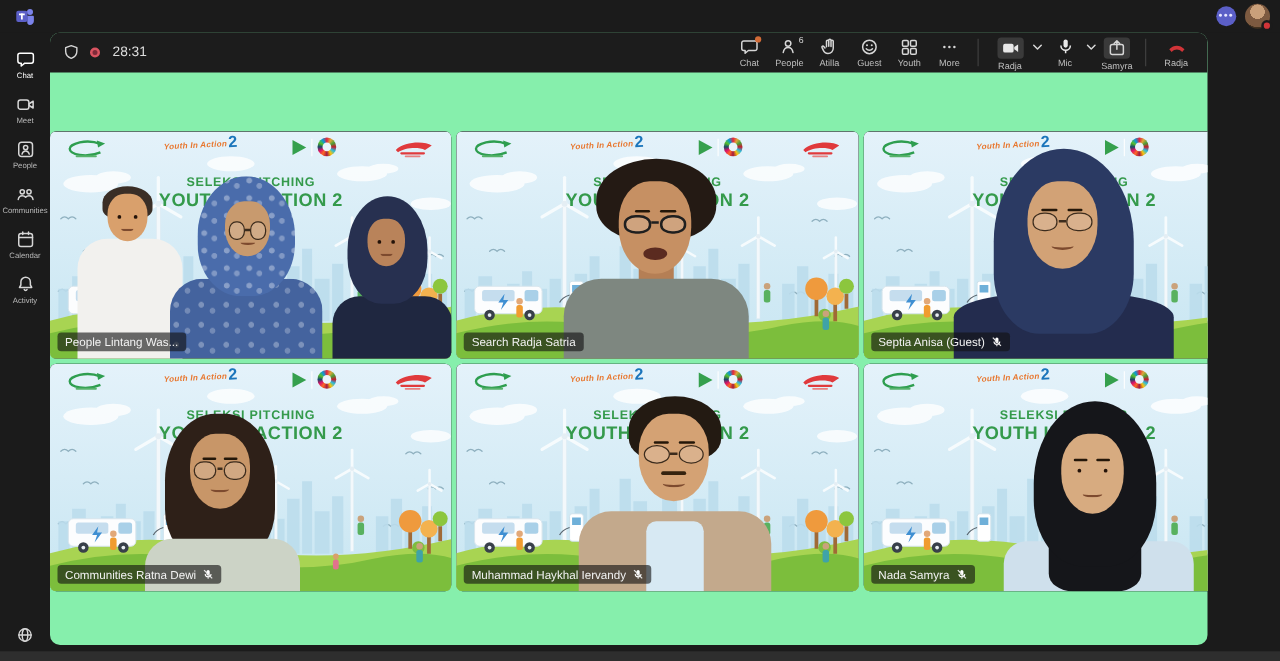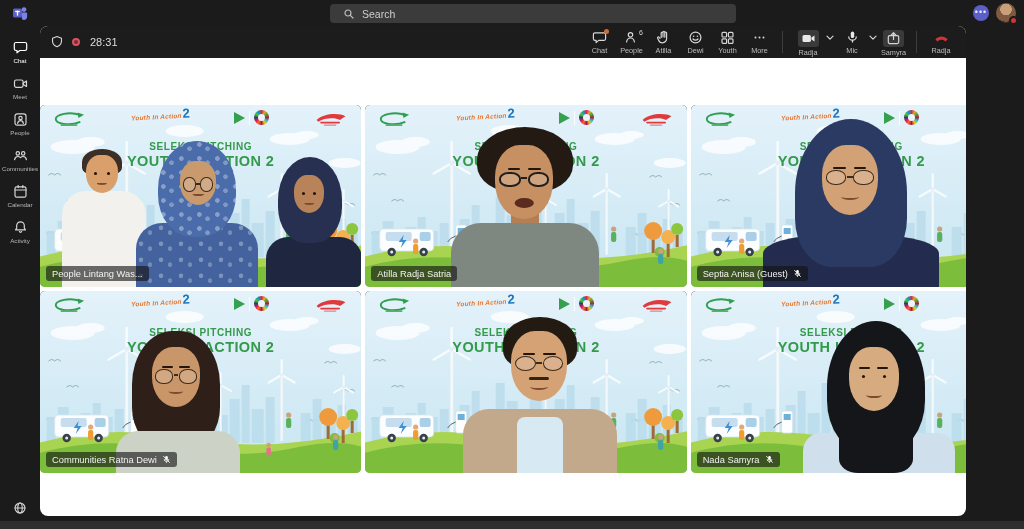--- a/index.html
+++ b/index.html
@@ -27,21 +27,21 @@
   .rail-item{width:40px;height:36px;display:flex;flex-direction:column;align-items:center;
     justify-content:center;gap:2px;color:#b8b8b8}
   .rail-item:first-child{color:#ffffff}
   .rail-item .lbl{font-size:6.2px;color:inherit;white-space:nowrap}
   .rail-item svg{width:15px;height:15px;display:block}
   .rail-list{padding-top:8px}
   .rail-bottom{position:absolute;bottom:14px;left:0;width:40px;display:flex;justify-content:center;color:#b8b8b8}
   .rail-bottom svg{width:14px;height:14px}
 
   
-  .meet-panel{position:absolute;left:40px;top:26px;width:926px;height:490px;background:#ffffff;
+  .meet-panel{position:absolute;left:40px;top:26px;width:926px;height:490px;background:#86efac;
     border-radius:8px;overflow:hidden;z-index:10}
   .mtb{height:32px;background:#1c1c1c;display:flex;align-items:center;padding:0 8px 0 10px}
   .mtb-left{display:flex;align-items:center;gap:8px}
   .mtb-left svg{width:14px;height:14px}
   .rec-dot{width:8px;height:8px;border-radius:50%;background:#7e2a39;border:2.5px solid #d95461}
   .timer{color:#dddddd;font-size:11px;margin-left:2px}
   .mtb-right{margin-left:auto;display:flex;align-items:flex-start;gap:1px}
   .tb-btn{width:31px;display:flex;flex-direction:column;align-items:center;gap:1px;
     padding-top:3px;position:relative;border-radius:4px}
   .tb-btn svg{width:15px;height:15px;display:block}
@@ -254,27 +254,20 @@
 <div class="screen">
 
   <div class="topbar">
     <svg class="teams-logo" viewBox="0 0 16 16">
       <circle cx="12" cy="4.6" r="2.4" fill="#7b83eb"></circle>
       <path d="M9.8 7.6h4.4c.5 0 .9.4.9.9v3.2c0 1.8-1.4 3.2-3.2 3.2h-.1c-1.1 0-2-.9-2-2z" fill="#7b83eb"></path>
       <rect x="1" y="3.5" width="9" height="9" rx="1.6" fill="#5b5fc7"></rect>
       <rect x="3.2" y="5.8" width="4.6" height="1.4" fill="#ffffff"></rect>
       <rect x="4.8" y="5.8" width="1.4" height="4.8" fill="#ffffff"></rect>
     </svg>
-    <div class="searchbox">
-      <svg class="mag" viewBox="0 0 10 10">
-        <circle cx="4" cy="4" r="3" class="st" style="stroke:#bdbdbd"></circle>
-        <line x1="6.3" y1="6.3" x2="9" y2="9" class="st" style="stroke:#bdbdbd"></line>
-      </svg>
-      <span>Search</span>
-    </div>
     <div class="top-right">
       <div class="more-menu">•••</div>
       <div class="avatar">
         <div class="presence"></div>
       </div>
     </div>
   </div>
 
   <div class="rail">
     <div class="rail-list">
@@ -365,21 +358,21 @@
             </svg>
           <span class="lbl">Atilla</span>
         </div>
         <div class="tb-btn">
           <svg viewBox="0 0 15 15">
               <circle class="st" cx="7.5" cy="7.5" r="5.4"></circle>
               <circle class="fi" cx="5.6" cy="6.2" r=".8"></circle>
               <circle class="fi" cx="9.4" cy="6.2" r=".8"></circle>
               <path class="st" d="M5 9a3.3 3.3 0 0 0 5 0"></path>
             </svg>
-          <span class="lbl">Dewi</span>
+          <span class="lbl">Guest</span>
         </div>
         <div class="tb-btn">
           <svg viewBox="0 0 15 15">
               <rect class="st" x="2" y="2.4" width="4.6" height="4.6" rx="1"></rect>
               <rect class="st" x="8.4" y="2.4" width="4.6" height="4.6" rx="1"></rect>
               <rect class="st" x="2" y="8.8" width="4.6" height="4.6" rx="1"></rect>
               <rect class="st" x="8.4" y="8.8" width="4.6" height="4.6" rx="1"></rect>
             </svg>
           <span class="lbl">Youth</span>
         </div>
@@ -541,21 +534,21 @@
             <div class="brow l"></div>
               <div class="brow r"></div>
             <div class="glasses">
                 <div class="lens l"></div>
                 <div class="lens r"></div>
               </div>
             <div class="mouth open"></div>
           </div>
         </div>
         <div class="tag">
-          <span>Atilla Radja Satria</span>
+          <span>Search Radja Satria</span>
         </div>
       </div>
 
       <div class="tile">
         <svg class="scene" viewBox="0 0 324 182" preserveAspectRatio="xMidYMid slice">
             <use href="#scene-sym" xlink:href="#scene-sym"></use>
           </svg>
         <div class="logos">
           <svg width="34" height="18" viewBox="0 0 36 18">
               <path d="M30 5 C18 0 4 5 4 9 c0 5 14 8 26 3" stroke="#2e9e4f" stroke-width="2" fill="none"></path>
@@ -701,20 +694,29 @@
             <div class="brow l"></div>
               <div class="brow r"></div>
             <div class="glasses round thin">
                 <div class="lens l"></div>
                 <div class="lens r"></div>
               </div>
             <div class="stache"></div>
               <div class="mouth" style="top:76%"></div>
           </div>
         </div>
+        <div class="tag">
+          <span>Muhammad Haykhal Iervandy</span>
+          <svg viewBox="0 0 10 10">
+              <rect x="3.6" y="1" width="2.8" height="5" rx="1.4" fill="#ffffff"></rect>
+              <path d="M2.4 4.6a2.6 2.6 0 0 0 5.2 0" stroke="#ffffff" stroke-width=".9" fill="none"></path>
+              <line x1="5" y1="7.2" x2="5" y2="8.8" stroke="#ffffff" stroke-width=".9"></line>
+              <line x1="1.4" y1="1.2" x2="8.6" y2="8.6" stroke="#e8e8e8" stroke-width="1.1"></line>
+            </svg>
+        </div>
       </div>
 
       <div class="tile">
         <svg class="scene" viewBox="0 0 324 182" preserveAspectRatio="xMidYMid slice">
             <use href="#scene-sym" xlink:href="#scene-sym"></use>
           </svg>
         <div class="logos">
           <svg width="34" height="18" viewBox="0 0 36 18">
               <path d="M30 5 C18 0 4 5 4 9 c0 5 14 8 26 3" stroke="#2e9e4f" stroke-width="2" fill="none"></path>
               <path d="M27 2 l7 2.5 -6 3.5 z" fill="#2e9e4f"></path>

